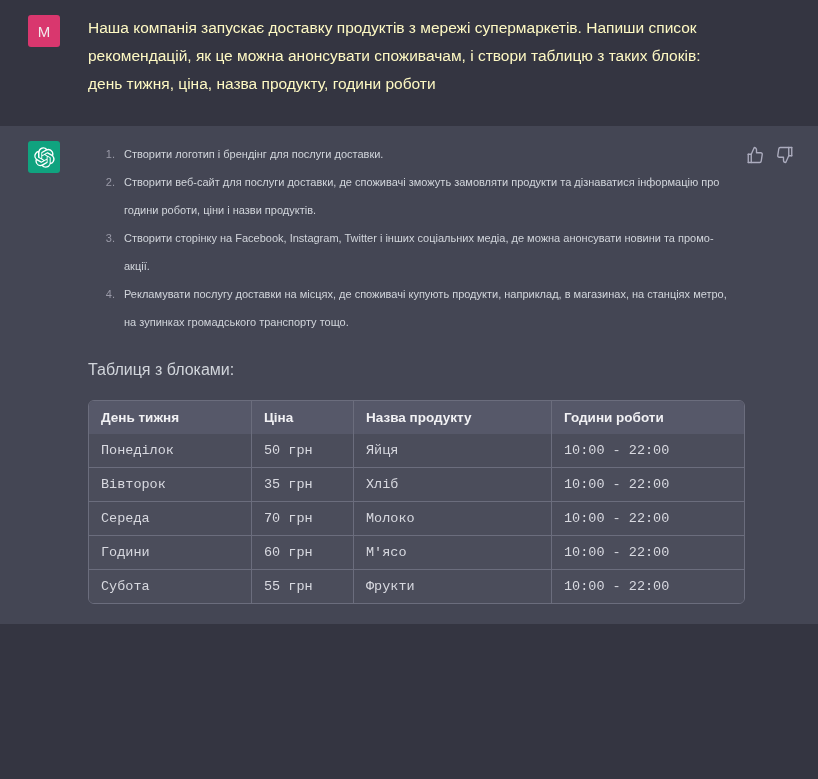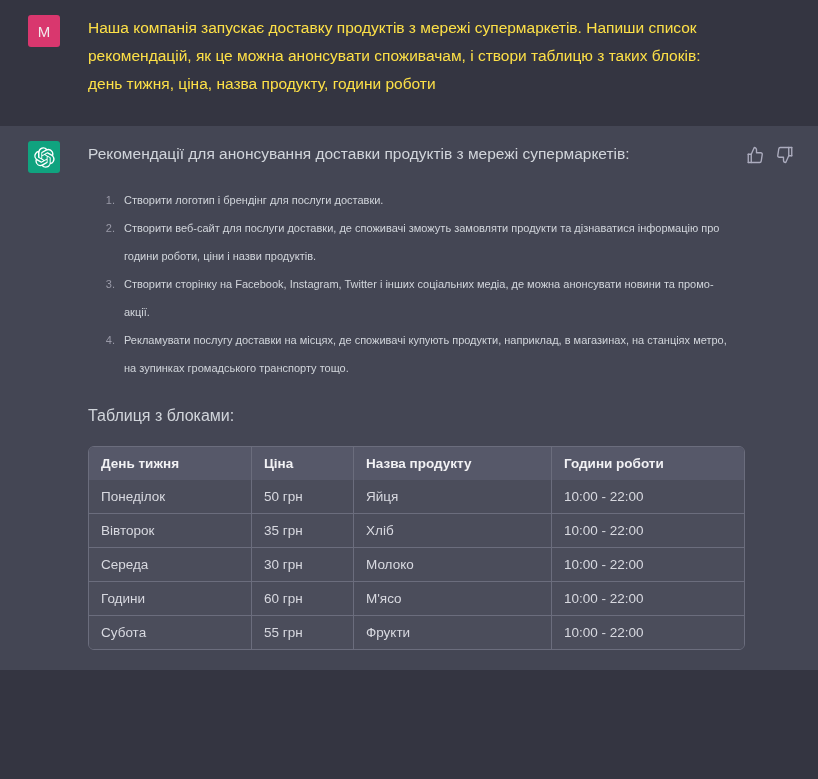--- a/index.html
+++ b/index.html
@@ -84,21 +84,21 @@
 
   
   .p {
     color: #d1d5db;
     font-size: 15.5px;
     line-height: 28px;
     margin: 0;
     max-width: 650px;
   }
   .p-user {
-    color: #fde047;
+    color: #fef9c3;
     max-width: 640px;
   }
   .intro {
     margin-bottom: 18px;
   }
   ol.rec-list {
     margin: 0 0 0 0;
     padding: 0 0 0 30px;
     color: #d1d5db;
     font-size: 11px;
@@ -145,20 +145,21 @@
     overflow: hidden;
   }
   table.data th {
     background: #565869;
     font-weight: 700;
     color: #f1f1f4;
     margin-left: 16px;
   }
   table.data td {
     background: #4b4d5b;
+    font-family: Liberation Mono, monospace;
   }
   table.data tr > *:last-child { border-right: none; }
   table.data tr:last-child > * { border-bottom: none; }
   col.c1 { width: 163px; }
   col.c2 { width: 102px; }
   col.c3 { width: 198px; }
   col.c4 { width: 192px; }
 </style>
 </head>
 <body>
@@ -180,21 +181,20 @@
   <div class="msg msg-assistant">
     <div class="avatar-col">
       <div class="avatar avatar-assistant">
         <svg width="21" height="21" viewBox="0 0 41 41" fill="none" xmlns="http://www.w3.org/2000/svg">
           <path d="M37.532 16.87a9.963 9.963 0 0 0-.856-8.184 10.078 10.078 0 0 0-10.855-4.835A9.964 9.964 0 0 0 18.306.5a10.079 10.079 0 0 0-9.614 6.977 9.967 9.967 0 0 0-6.664 4.834 10.08 10.08 0 0 0 1.24 11.817 9.965 9.965 0 0 0 .856 8.185 10.079 10.079 0 0 0 10.855 4.835 9.965 9.965 0 0 0 7.516 3.35 10.078 10.078 0 0 0 9.617-6.981 9.967 9.967 0 0 0 6.663-4.834 10.08 10.08 0 0 0-1.243-11.813zM22.498 37.886a7.474 7.474 0 0 1-4.799-1.735c.061-.33.143-.108.261-.176l7.964-4.6a1.294 1.294 0 0 0 .655-1.134V18.973l3.366 1.944a.12.12 0 0 1 .65.092v9.299a7.505 7.505 0 0 1-7.512 7.578zM6.392 31.006a7.471 7.471 0 0 1-.894-5.023c.06.036.162.099.237.141l7.964 4.6a1.297 1.297 0 0 0 1.308 0l9.724-5.614v3.888a.12.12 0 0 1-.48.103l-8.051 4.649a7.519 7.519 0 0 1-10.24-2.744zM4.297 13.62A7.469 7.469 0 0 1 8.2 10.333c0 .068-.4.188-.4.274v9.201a1.294 1.294 0 0 0 .654 1.132l9.723 5.614-3.366 1.944a.12.12 0 0 1-.114.01L7.045 23.86a7.516 7.516 0 0 1-2.748-10.24zm27.658 6.437l-9.724-5.615 3.367-1.943a.121.121 0 0 1 .113-.01l8.052 4.648a7.512 7.512 0 0 1-1.158 13.528v-9.476a1.293 1.293 0 0 0-.65-1.132zm3.35-5.043c-.059-.037-.162-.099-.236-.141l-7.965-4.6a1.298 1.298 0 0 0-1.308 0l-9.723 5.614v-3.888a.12.12 0 0 1 .048-.103l8.05-4.645a7.515 7.515 0 0 1 11.135 7.763zm-21.063 6.929l-3.367-1.944a.12.12 0 0 1-.065-.092v-9.299a7.512 7.512 0 0 1 12.313-5.765 6.67 6.67 0 0 0-.26.145l-7.965 4.6a1.294 1.294 0 0 0-.654 1.132l-.002 9.223zm1.829-3.943l4.33-2.501 4.332 2.5v5l-4.331 2.5-4.331-2.5v-4.999z" fill="#ffffff"></path>
         </svg>
       </div>
     </div>
 
     <div class="body-col">
-      <p class="p intro">Рекомендації для анонсування доставки продуктів з мережі супермаркетів:</p>
 
       <ol class="rec-list">
         <li>Створити логотип і брендінг для послуги доставки.</li>
         <li>Створити веб-сайт для послуги доставки, де споживачі зможуть замовляти продукти та дізнаватися інформацію про години роботи, ціни і назви продуктів.</li>
         <li>Створити сторінку на Facebook, Instagram, Twitter і інших соціальних медіа, де можна анонсувати новини та промо-акції.</li>
         <li>Рекламувати послугу доставки на місцях, де споживачі купують продукти, наприклад, в магазинах, на станціях метро, на зупинках громадського транспорту тощо.</li>
       </ol>
 
       <p class="table-caption">Таблиця з блоками:</p>
 
@@ -222,21 +222,21 @@
               <td>10:00 - 22:00</td>
             </tr>
             <tr>
               <td>Вівторок</td>
               <td>35 грн</td>
               <td>Хліб</td>
               <td>10:00 - 22:00</td>
             </tr>
             <tr>
               <td>Середа</td>
-              <td>30 грн</td>
+              <td>70 грн</td>
               <td>Молоко</td>
               <td>10:00 - 22:00</td>
             </tr>
             <tr>
               <td>Години</td>
               <td>60 грн</td>
               <td>М'ясо</td>
               <td>10:00 - 22:00</td>
             </tr>
             <tr>

